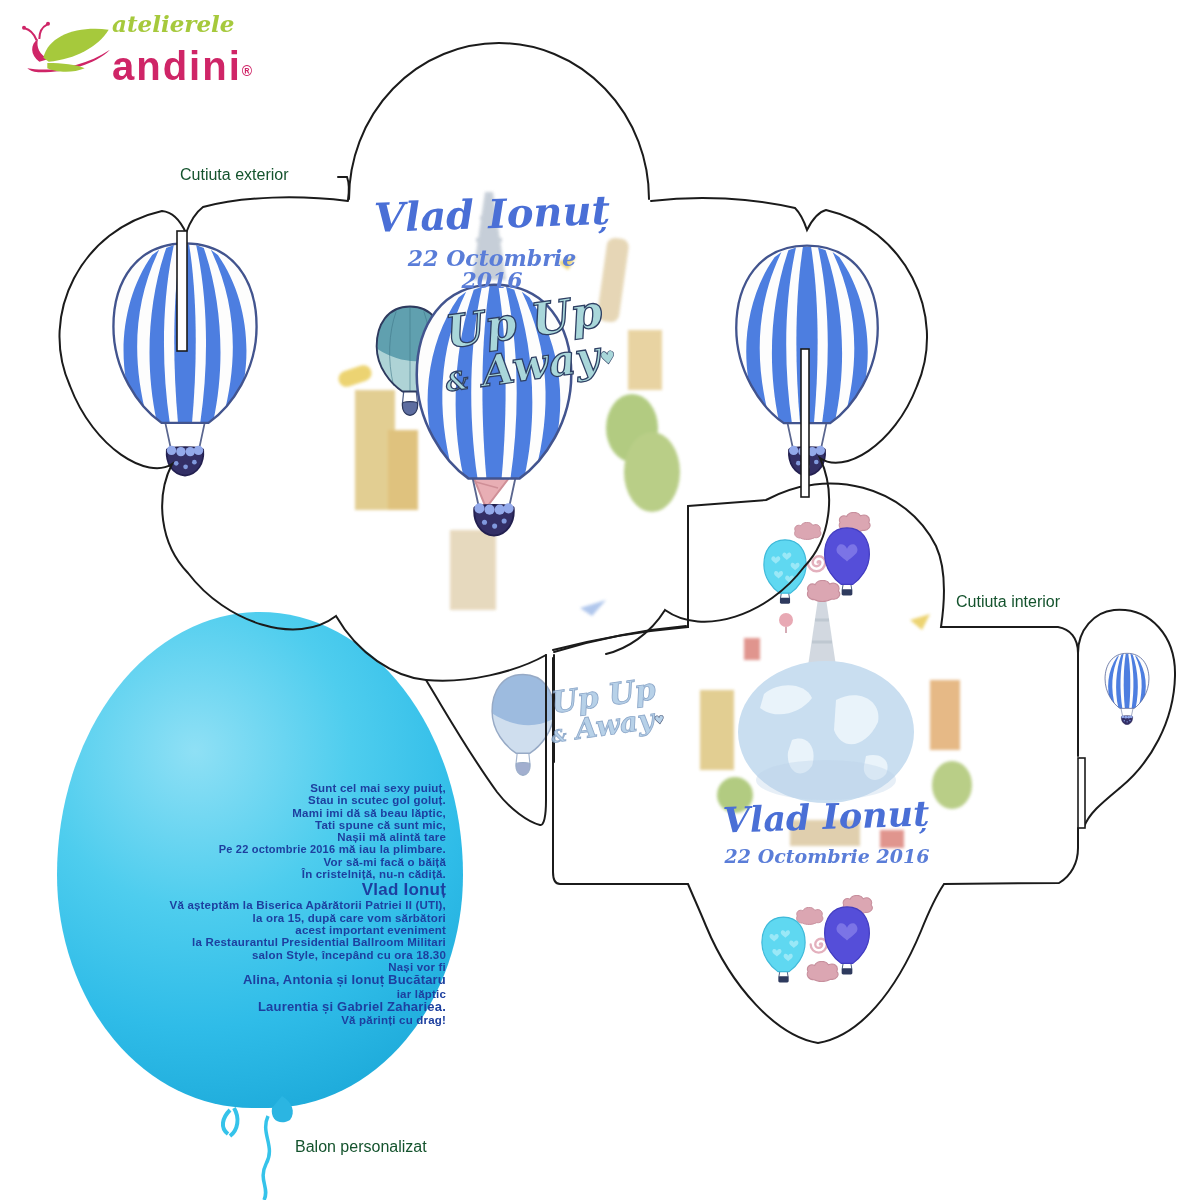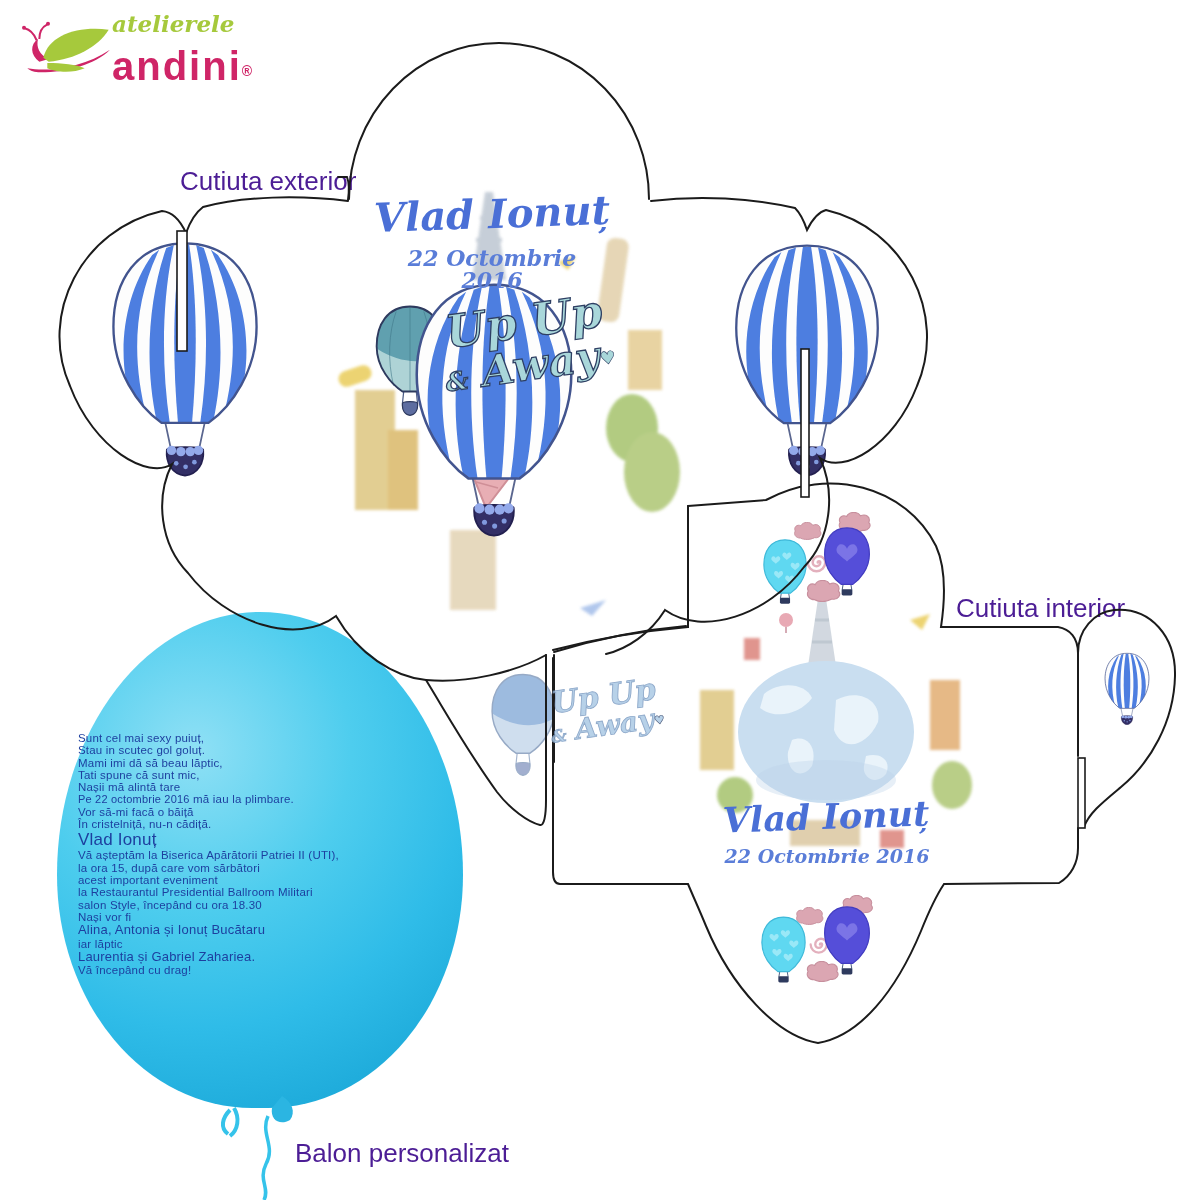--- a/index.html
+++ b/index.html
@@ -12,21 +12,21 @@
   #logo{left:14px;top:6px;width:280px;height:100px;}
   #logo .fly{position:absolute;left:0;top:4px;}
   #logo .ltxt{position:absolute;left:98px;top:6px;width:180px;}
   .brand-top{display:block;font-family:"DejaVu Serif",serif;font-style:italic;font-weight:bold;
              font-size:23px;color:#a6c93c;line-height:1;}
   .brand-bottom{display:block;font-family:"Liberation Sans",sans-serif;font-weight:bold;
              font-size:40px;color:#cf2567;letter-spacing:2px;line-height:1;margin-top:11px;}
   .reg{font-size:14px;vertical-align:4px;letter-spacing:0;}
 
   
-  .diecut-label{position:absolute;font-size:26px;color:#4c1d95;white-space:nowrap;}
+  .diecut-label{position:absolute;font-size:16px;color:#14532d;white-space:nowrap;}
   #lbl-ext{left:180px;top:166px;}
   #lbl-int{left:956px;top:593px;}
   #lbl-bal{left:295px;top:1138px;}
 
   
   .script-name{position:absolute;font-family:"DejaVu Serif",serif;font-style:italic;font-weight:bold;
                color:#4a6fd6;text-align:center;line-height:1;z-index:7;}
   #ext-name{left:372px;top:194px;width:240px;font-size:40px;transform:rotate(-2deg);}
   #ext-date{left:382px;top:247px;width:220px;font-size:22px;color:#5a7dd8;}
   #int-name{left:706px;top:799px;width:240px;font-size:35px;transform:rotate(-2deg);}
@@ -44,22 +44,22 @@
 
   
   .art{position:absolute;z-index:3;}
   .ring{filter:blur(1.6px);opacity:.8;z-index:2;}
   #diecut{position:absolute;left:0;top:0;z-index:5;pointer-events:none;}
 
   
   #balloon{left:57px;top:612px;width:406px;height:496px;border-radius:50% 50% 48% 48%/53% 53% 47% 47%;
            background:radial-gradient(circle at 34% 28%, #8fe0f5 0%, #4ecdee 35%, #2fbce8 62%, #1ba8d8 88%, #159dd0 100%);
            z-index:4;}
-  #poem{position:absolute;left:78px;top:732px;width:368px;text-align:left;z-index:6;
-        color:#1d3f9f;font-weight:normal;font-size:11.5px;line-height:12.3px;letter-spacing:.2px;}
+  #poem{position:absolute;left:78px;top:782px;width:368px;text-align:right;z-index:6;
+        color:#1d3f9f;font-weight:bold;font-size:11.5px;line-height:12.3px;letter-spacing:.2px;}
   #poem .big{font-size:11px;}
   #poem .name-line{font-size:17px;line-height:19px;}
   #poem .mid{font-size:13px;line-height:14.5px;}
 </style>
 </head>
 <body>
 
 <div id="stage">
 
   <svg width="0" height="0" style="position:absolute" aria-hidden="true">
@@ -287,16 +287,16 @@
     <div class="name-line">Vlad Ionuț</div>
     <div>Vă așteptăm la Biserica Apărătorii Patriei II (UTI),</div>
     <div>la ora 15, după care vom sărbători</div>
     <div>acest important eveniment</div>
     <div>la Restaurantul Presidential Ballroom Militari</div>
     <div>salon Style, începând cu ora 18.30</div>
     <div>Nași vor fi</div>
     <div class="mid">Alina, Antonia și Ionuț Bucătaru</div>
     <div>iar lăptic</div>
     <div class="mid">Laurentia și Gabriel Zahariea.</div>
-    <div>Vă începând cu drag!</div>
+    <div>Vă părinți cu drag!</div>
   </div>
 
 </div>
 
 </body></html>

